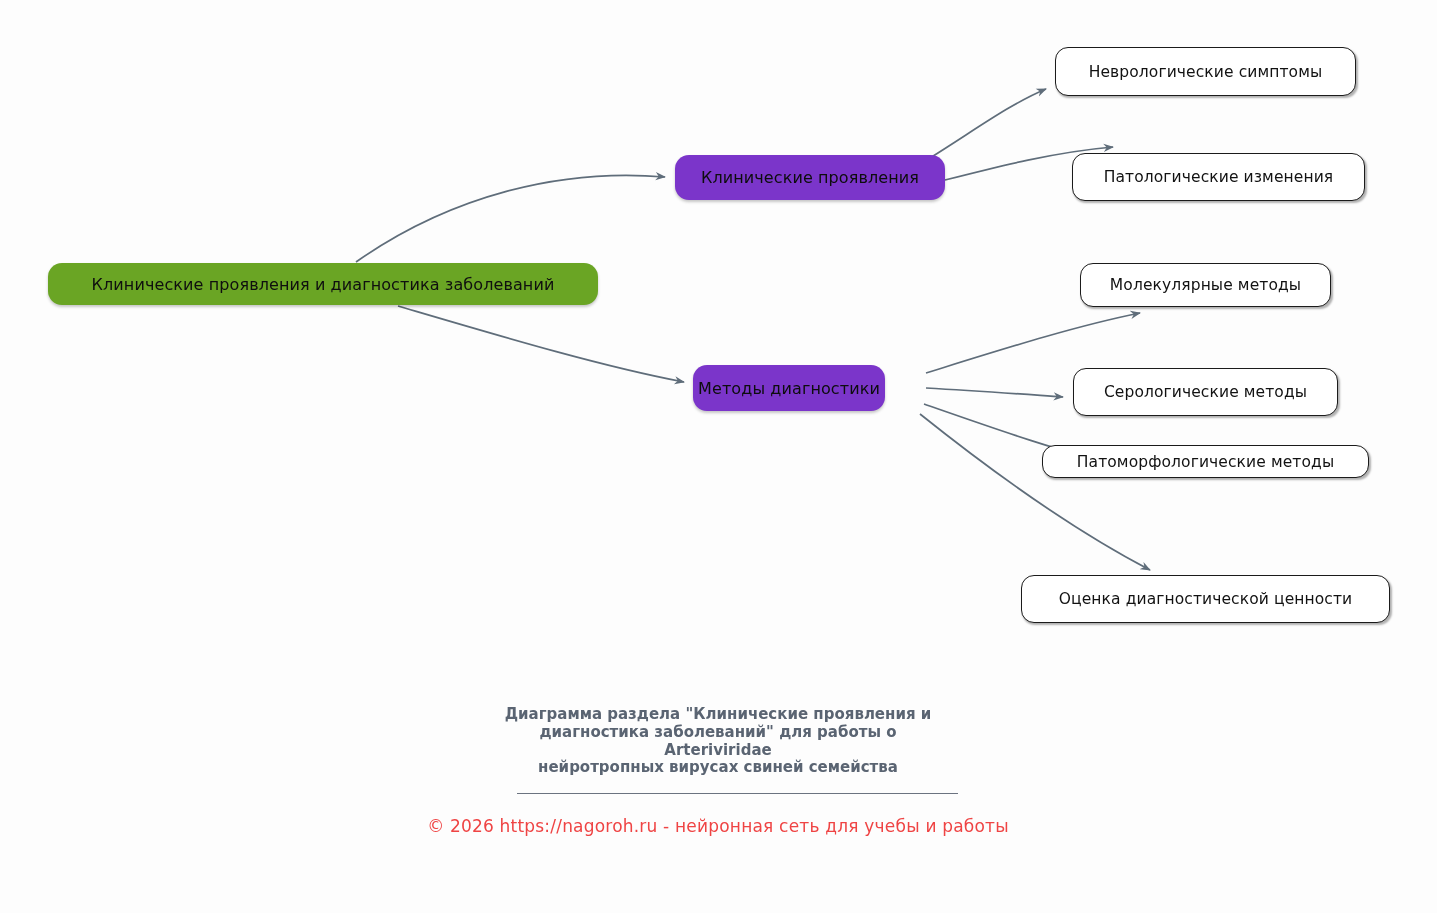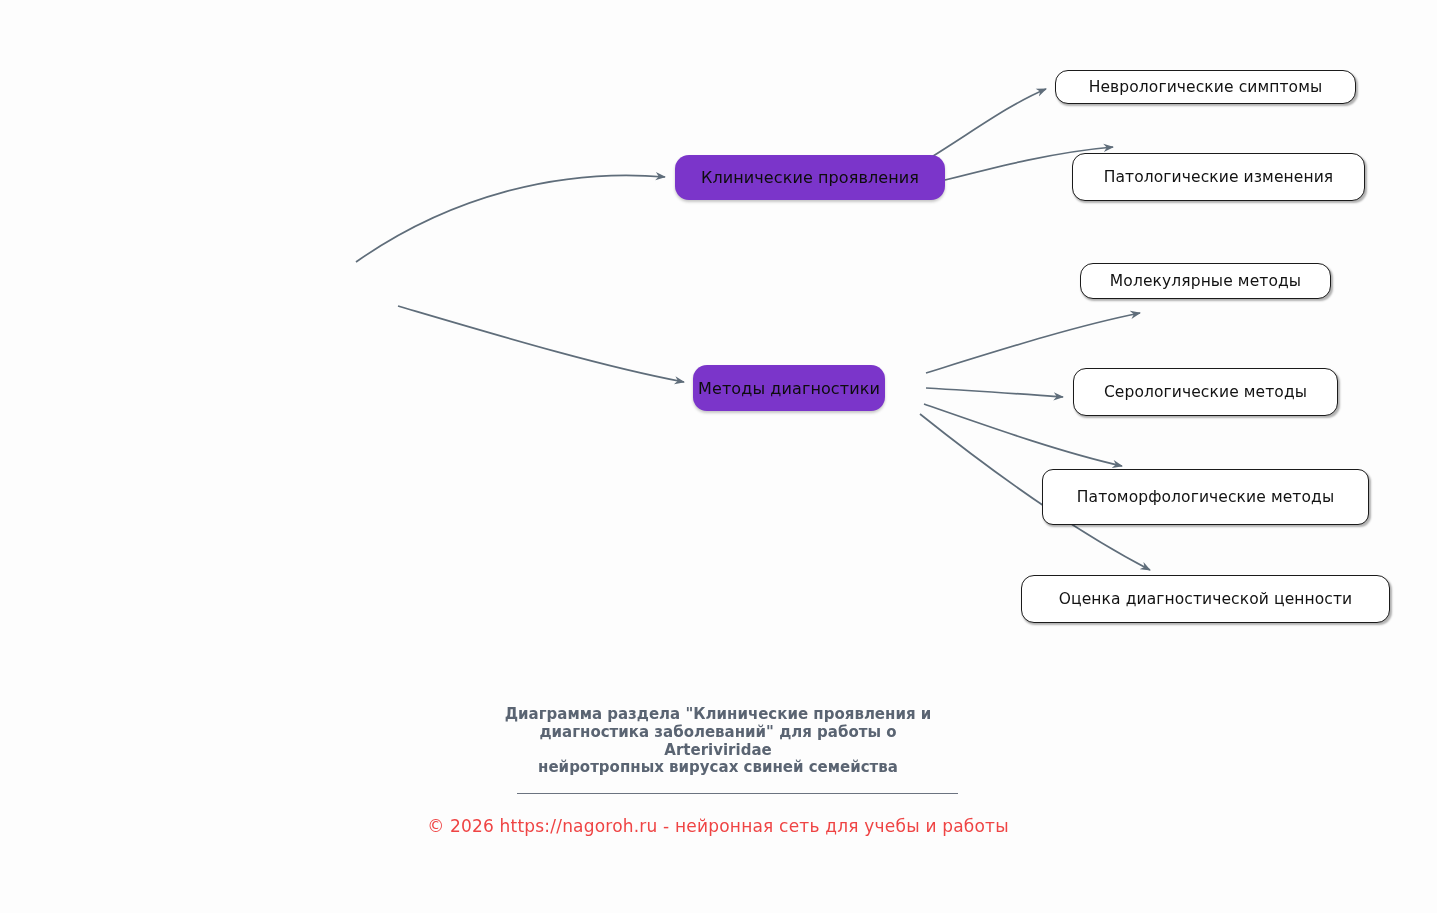--- a/index.html
+++ b/index.html
@@ -107,46 +107,49 @@
       <path d="M 398,306 C 500,336 600,366 684,382"></path>
       <path d="M 930,158 C 975,130 1010,104 1046,89"></path>
       <path d="M 945,180 C 1000,166 1055,152 1113,147"></path>
       <path d="M 926,373 C 1000,350 1075,326 1140,313"></path>
       <path d="M 926,388 C 980,391 1020,394 1063,397"></path>
       <path d="M 924,404 C 990,427 1060,452 1122,466"></path>
       <path d="M 920,414 C 990,470 1075,531 1150,570"></path>
     </g>
   </svg>
 
+  <div class="node node-root" style="left:48px; top:263px; width:550px; height:42px;">
+    <span>Клинические проявления и диагностика заболеваний</span>
+  </div>
 
   <div class="node node-branch" style="left:675px; top:155px; width:270px; height:45px;">
     <span>Клинические проявления</span>
   </div>
 
   <div class="node node-branch" style="left:693px; top:365px; width:192px; height:46px;">
     <span>Методы диагностики</span>
   </div>
 
-  <div class="node node-leaf" style="left:1055px; top:47px; width:301px; height:34px;margin-top:23px;">
+  <div class="node node-leaf" style="left:1055px; top:47px; width:301px; height:49px;">
     <span>Неврологические симптомы</span>
   </div>
 
   <div class="node node-leaf" style="left:1060px; top:153px; width:293px; height:48px;margin-left:12px;">
     <span>Патологические изменения</span>
   </div>
 
-  <div class="node node-leaf" style="left:1080px; top:263px; width:251px; height:36px;">
+  <div class="node node-leaf" style="left:1080px; top:263px; width:251px; height:44px;">
     <span>Молекулярные методы</span>
   </div>
 
   <div class="node node-leaf" style="left:1073px; top:368px; width:265px; height:48px;">
     <span>Серологические методы</span>
   </div>
 
-  <div class="node node-leaf" style="left:1042px; top:469px; width:327px; height:56px;border-radius:11px;">
+  <div class="node node-leaf" style="left:1042px; top:445px; width:327px; height:33px;">
     <span>Патоморфологические методы</span>
   </div>
 
   <div class="node node-leaf" style="left:1021px; top:575px; width:369px; height:48px;">
     <span>Оценка диагностической ценности</span>
   </div>
 
   <div id="caption">
     <div>Диаграмма раздела "Клинические проявления и</div>
     <div>диагностика заболеваний" для работы о</div>

